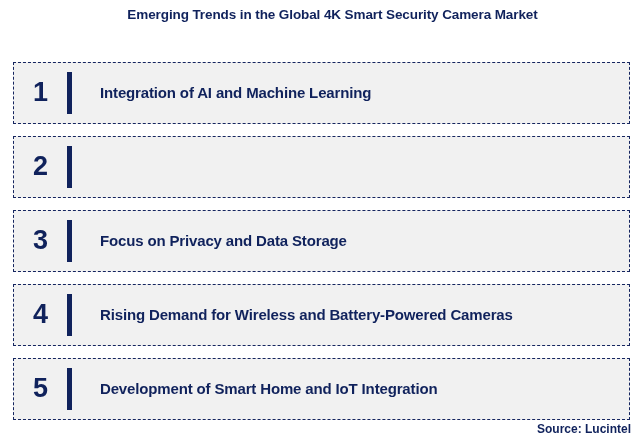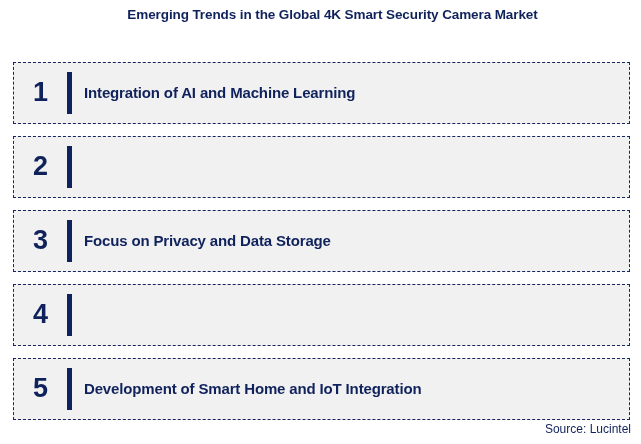--- a/index.html
+++ b/index.html
@@ -73,37 +73,37 @@
 
   .trend-divider {
     flex: 0 0 auto;
     width: 5px;
     height: 42px;
     background: #10225c;
   }
 
   .trend-label {
     flex: 1 1 auto;
-    padding-left: 12px;
+    padding-left: 28px;
     padding-right: 8px;
     font-size: 15px;
     font-weight: bold;
     color: #10225c;
     line-height: 18px;
     letter-spacing: -0.15px;
     white-space: nowrap;
     overflow: hidden;
   }
 
   .source-note {
     position: absolute;
     right: 10px;
     bottom: 8px;
     font-size: 12px;
-    font-weight: normal;
+    font-weight: bold;
     color: #10225c;
     text-align: right;
     white-space: nowrap;
   }
 </style>
 </head>
 <body>
 
 <div class="infographic">
 
@@ -124,20 +124,21 @@
 
     <div class="trend-row">
       <div class="trend-rank">3</div>
       <div class="trend-divider"></div>
       <div class="trend-label">Focus on Privacy and Data Storage</div>
     </div>
 
     <div class="trend-row">
       <div class="trend-rank">4</div>
       <div class="trend-divider"></div>
+      <div class="trend-label">Rising Demand for Wireless and Battery-Powered Cameras</div>
     </div>
 
     <div class="trend-row">
       <div class="trend-rank">5</div>
       <div class="trend-divider"></div>
       <div class="trend-label">Development of Smart Home and IoT Integration</div>
     </div>
 
   </div>
 

